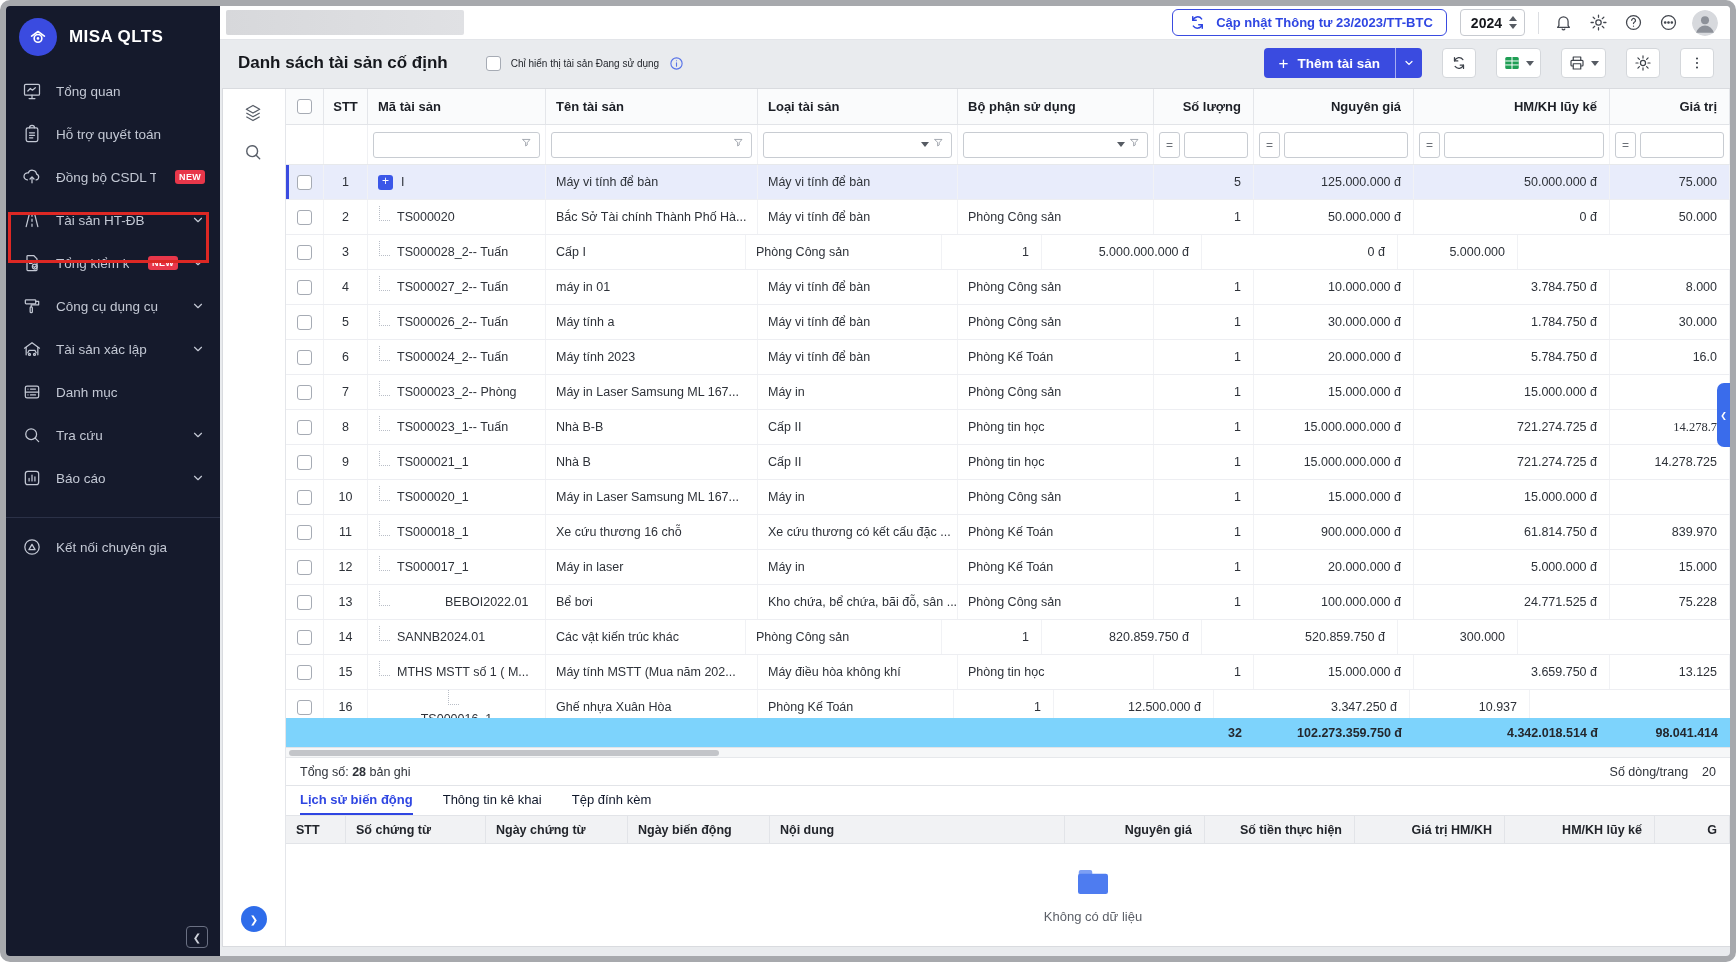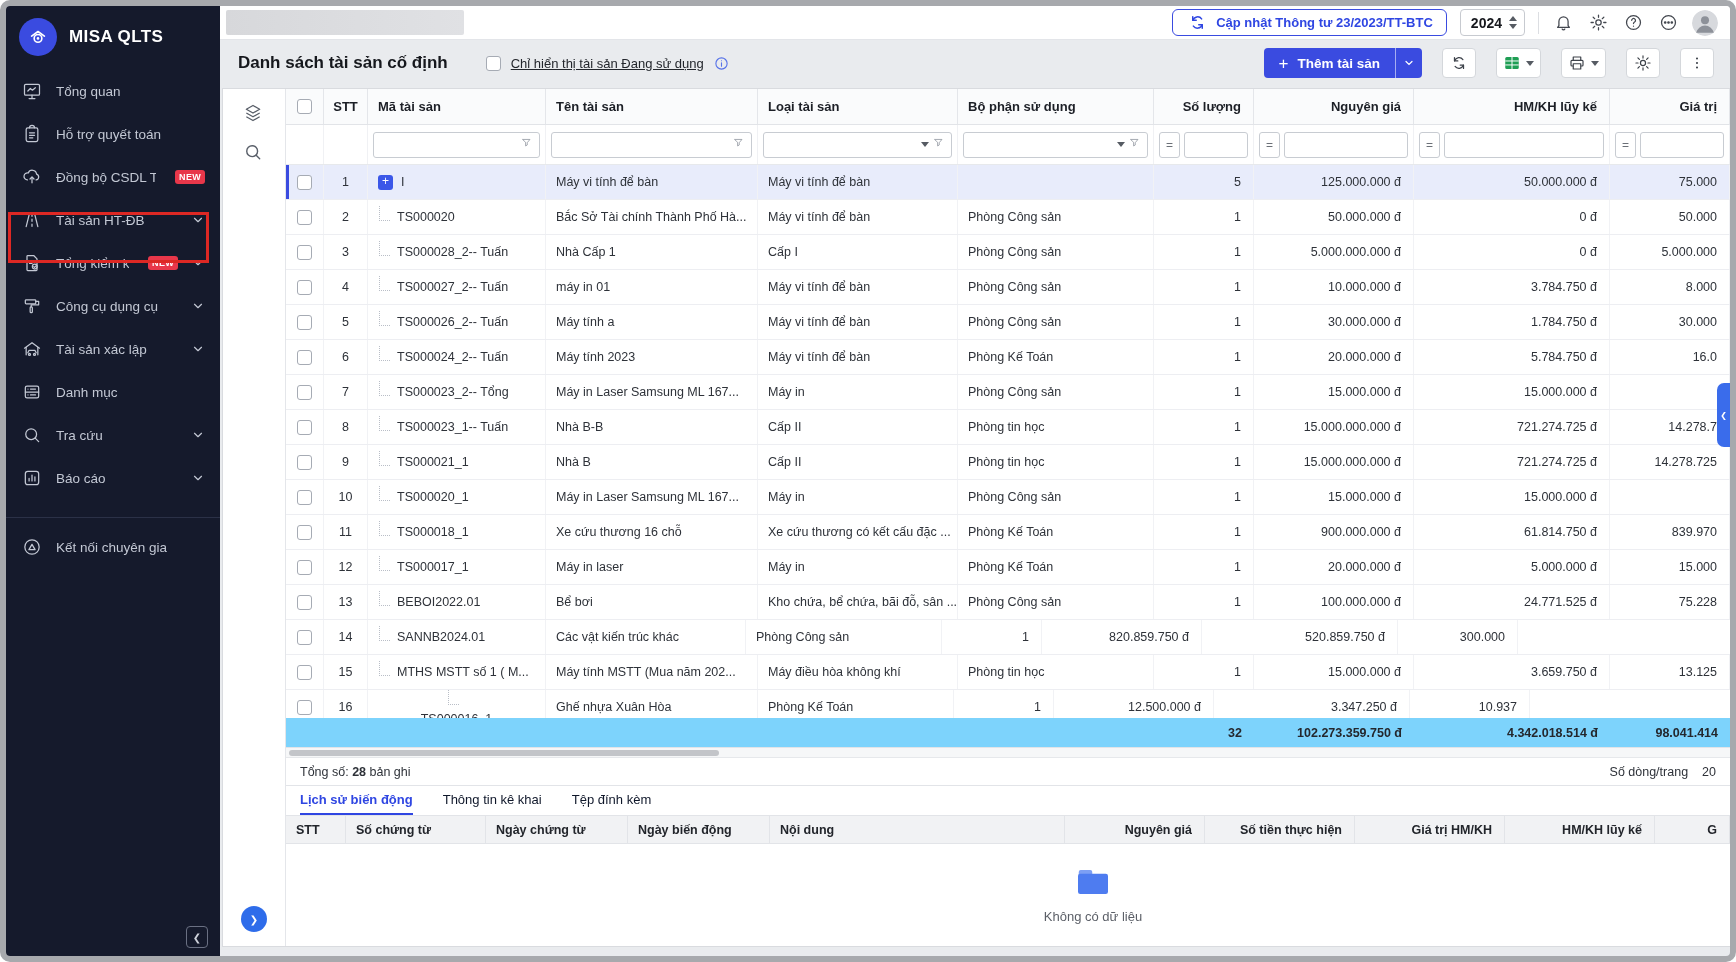--- a/index.html
+++ b/index.html
@@ -35,21 +35,21 @@
   .tri-up { width:0; height:0; border-left:4px solid transparent; border-right:4px solid transparent; border-bottom:5px solid #565b63; }
   .tri-dn { width:0; height:0; border-left:4px solid transparent; border-right:4px solid transparent; border-top:5px solid #565b63; }
   .vdiv { width:1px; height:22px; background:#dcdee2; }
   .tb-ico { width:22px; height:22px; color:#43474f; display:flex; align-items:center; justify-content:center; cursor:pointer; }
   .tb-ico svg { width:19px; height:19px; }
   .avatar { width:26px; height:26px; border-radius:50%; overflow:hidden; cursor:pointer; }
 
   .pagehead { height:46px; display:flex; align-items:center; padding:0 16px 0 18px; gap:10px; flex:none; }
   .page-title { font-size:17px; font-weight:bold; color:#16181d; margin-right:28px; }
   .cb { width:15px; height:15px; border:1.5px solid #a6abb4; border-radius:3px; background:#fff; flex:none; cursor:pointer; }
-  .inuse-label { font-size:13px; color:#23262c;text-decoration:underline; }
+  .inuse-label { font-size:10px; color:#23262c; }
   .info-ico { width:15px; height:15px; color:#5873e8; }
   .info-ico svg { width:15px; height:15px; }
   .ph-spacer { flex:1; }
   .add-btn { height:30px; background:#3a4be0; border-radius:4px; display:flex; align-items:stretch; color:#fff; overflow:hidden; cursor:pointer; }
   .add-main { display:flex; align-items:center; gap:9px; padding:0 15px; font-size:13.5px; font-weight:bold; }
   .add-plus { font-size:17px; font-weight:normal; line-height:1; }
   .add-caret { width:27px; display:flex; align-items:center; justify-content:center; border-left:1px solid rgba(255,255,255,.55); }
   .tool-btn { height:30px; min-width:34px; background:#fff; border:1px solid #d4d7db; border-radius:4px; display:flex; align-items:center; justify-content:center; gap:5px; color:#3e434b; padding:0 6px; margin-left:10px; cursor:pointer; }
   .tool-btn svg { width:18px; height:18px; }
   .caret-sm { width:0; height:0; border-left:4px solid transparent; border-right:4px solid transparent; border-top:5px solid #565b63; }
@@ -500,21 +500,20 @@
             </div>
             <div class="trow">
               <div class="cell c" style="width: 38px;">
                 <span class="cb"></span>
               </div>
               <div class="cell c" style="width: 44px;">3</div>
               <div class="cell" style="width: 178px;">
                 <span class="tree"></span>
                 <span>TS000028_2-- Tuấn</span>
               </div>
-              <div class="cell" style="width: 212px;">Nhà Cấp 1</div>
               <div class="cell" style="width: 200px;">Cấp I</div>
               <div class="cell" style="width: 196px;">Phòng Công sản</div>
               <div class="cell r" style="width: 100px;">1</div>
               <div class="cell r" style="width: 160px;">5.000.000.000 đ</div>
               <div class="cell r" style="width: 196px;">0 đ</div>
               <div class="cell r" style="width: 120px;">5.000.000</div>
             </div>
             <div class="trow">
               <div class="cell c" style="width: 38px;">
                 <span class="cb"></span>
@@ -566,21 +565,21 @@
               <div class="cell r" style="width: 196px;">5.784.750 đ</div>
               <div class="cell r" style="width: 120px;">16.0</div>
             </div>
             <div class="trow">
               <div class="cell c" style="width: 38px;">
                 <span class="cb"></span>
               </div>
               <div class="cell c" style="width: 44px;">7</div>
               <div class="cell" style="width: 178px;">
                 <span class="tree"></span>
-                <span>TS000023_2-- Tổng</span>
+                <span>TS000023_2-- Phòng</span>
               </div>
               <div class="cell" style="width: 212px;">Máy in Laser Samsung ML 167...</div>
               <div class="cell" style="width: 200px;">Máy in</div>
               <div class="cell" style="width: 196px;">Phòng Công sản</div>
               <div class="cell r" style="width: 100px;">1</div>
               <div class="cell r" style="width: 160px;">15.000.000 đ</div>
               <div class="cell r" style="width: 196px;">15.000.000 đ</div>
               <div class="cell r" style="width: 120px;"></div>
             </div>
             <div class="trow">
@@ -591,21 +590,21 @@
               <div class="cell" style="width: 178px;">
                 <span class="tree"></span>
                 <span>TS000023_1-- Tuấn</span>
               </div>
               <div class="cell" style="width: 212px;">Nhà B-B</div>
               <div class="cell" style="width: 200px;">Cấp II</div>
               <div class="cell" style="width: 196px;">Phòng tin học</div>
               <div class="cell r" style="width: 100px;">1</div>
               <div class="cell r" style="width: 160px;">15.000.000.000 đ</div>
               <div class="cell r" style="width: 196px;">721.274.725 đ</div>
-              <div class="cell r" style="width: 120px;">14.278.7</div>
+              <div class="cell r" style="width: 120px; font-family: Liberation Serif, serif;">14.278.7</div>
             </div>
             <div class="trow">
               <div class="cell c" style="width: 38px;">
                 <span class="cb"></span>
               </div>
               <div class="cell c" style="width: 44px;">9</div>
               <div class="cell" style="width: 178px;">
                 <span class="tree"></span>
                 <span>TS000021_1</span>
               </div>
@@ -666,21 +665,21 @@
               <div class="cell r" style="width: 100px;">1</div>
               <div class="cell r" style="width: 160px;">20.000.000 đ</div>
               <div class="cell r" style="width: 196px;">5.000.000 đ</div>
               <div class="cell r" style="width: 120px;">15.000</div>
             </div>
             <div class="trow">
               <div class="cell c" style="width: 38px;">
                 <span class="cb"></span>
               </div>
               <div class="cell c" style="width: 44px;">13</div>
-              <div class="cell" style="width: 178px;">
+              <div class="cell" style="width: 178px; gap: 48px;">
                 <span class="tree"></span>
                 <span>BEBOI2022.01</span>
               </div>
               <div class="cell" style="width: 212px;">Bể bơi</div>
               <div class="cell" style="width: 200px;">Kho chứa, bể chứa, bãi đỗ, sân ...</div>
               <div class="cell" style="width: 196px;">Phòng Công sản</div>
               <div class="cell r" style="width: 100px;">1</div>
               <div class="cell r" style="width: 160px;">100.000.000 đ</div>
               <div class="cell r" style="width: 196px;">24.771.525 đ</div>
               <div class="cell r" style="width: 120px;">75.228</div>

